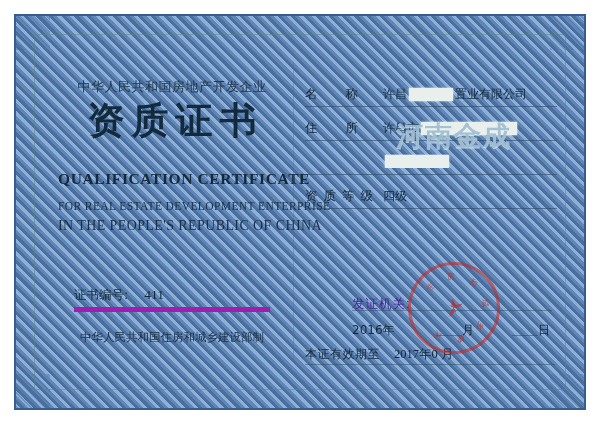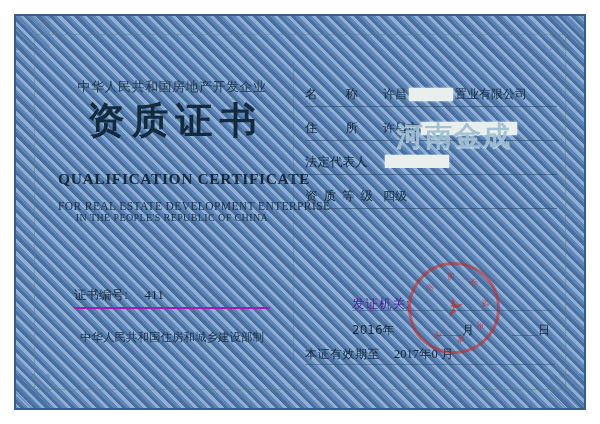--- a/index.html
+++ b/index.html
@@ -122,33 +122,33 @@
   }
   .en-sub1 {
     margin-top: 12px;
     font-family: "Liberation Serif", serif;
     font-size: 11.5px;
     letter-spacing: 0.4px;
     color: #1b3047;
     white-space: nowrap;
   }
   .en-sub2 {
-    margin-top: 0;
+    margin-top: 6px;
     font-family: "Liberation Serif", serif;
-    font-size: 10px;
+    font-size: 14px;
     letter-spacing: 0.4px;
     color: #1b3047;
     white-space: nowrap;
   }
   .cert-no-box {
     position: absolute;
     left: 74px;
     top: 287px;
     width: 196px;
-    border-bottom: 2px solid #a21caf;
+    border-bottom: 5px solid #a21caf;
     padding-bottom: 3px;
     font-family: "DejaVu Sans", sans-serif;
     font-size: 12.5px;
     color: #16293c;
     white-space: nowrap;
   }
   .cert-no-box .num {
     margin-left: 16px;
     font-family: "Liberation Serif", serif;
     font-size: 13.5px;
@@ -391,21 +391,20 @@
 
     <div class="field-row">
       <div class="f-label">住　　所</div>
       <div class="f-value">
         <span>许昌市</span><span class="redact" style="width:96px"></span>
       </div>
       <div class="f-underline"></div>
     </div>
 
     <div class="field-row">
-      <div class="f-label wide">法定代表人</div>
       <div class="f-value">
         <span class="redact" style="width:64px"></span>
       </div>
       <div class="f-underline"></div>
     </div>
 
 
     <div class="field-row">
       <div class="f-label">资 质 等 级</div>
       <div class="f-value">四级</div>

